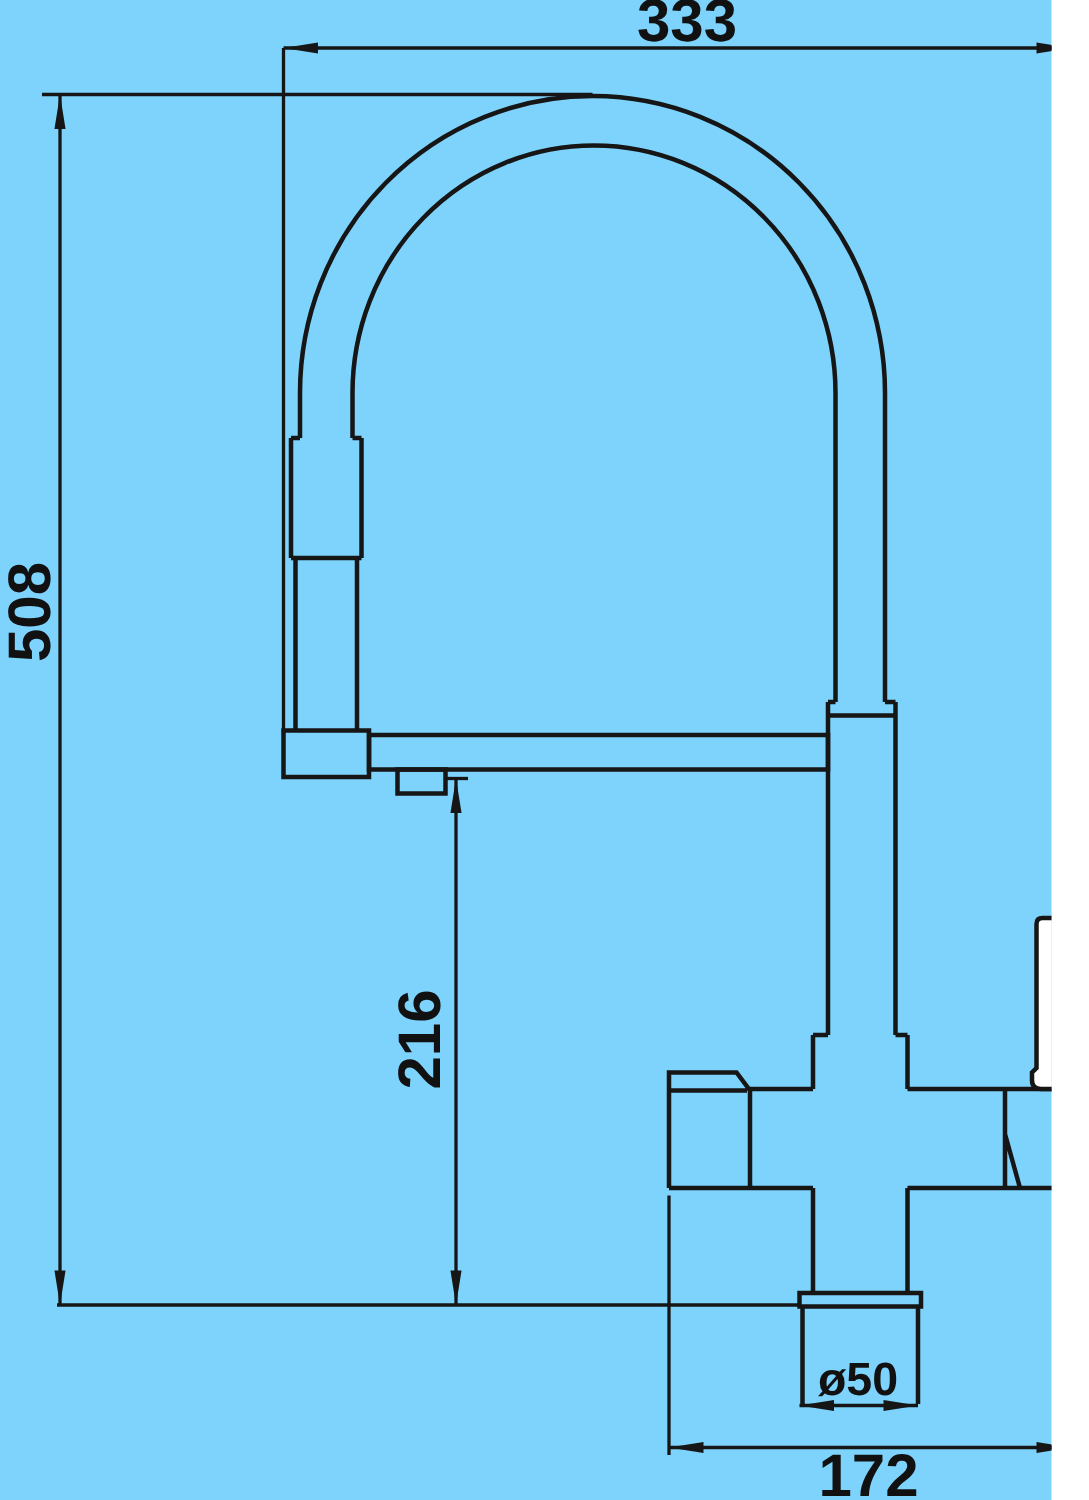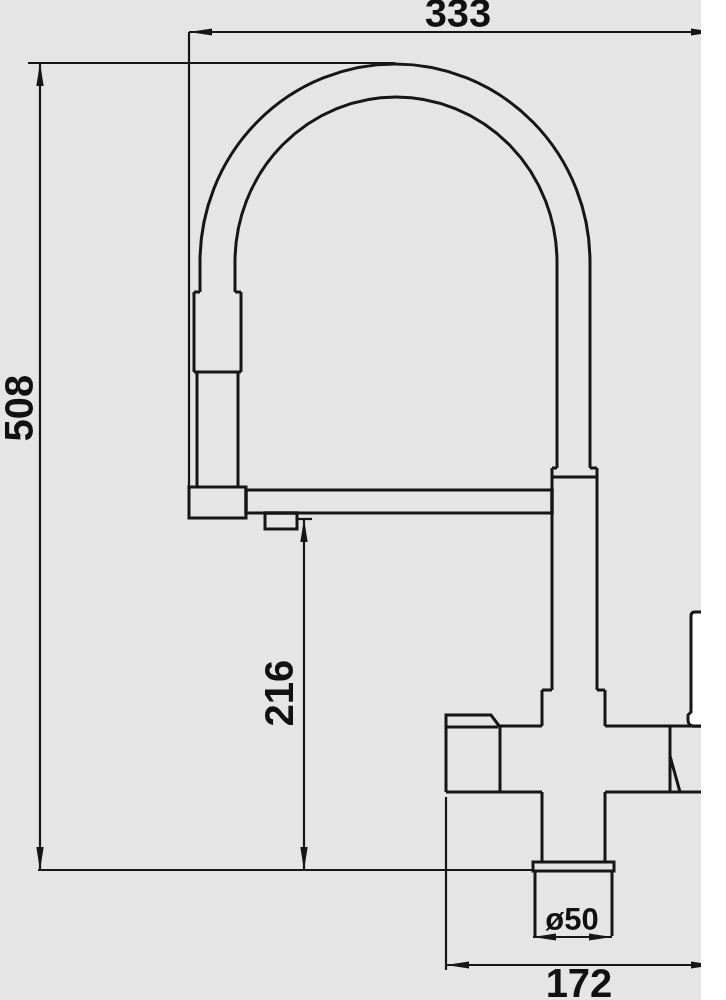--- a/index.html
+++ b/index.html
@@ -4,21 +4,21 @@
 <style>
   html, body {
     margin: 0;
     padding: 0;
     background: #ffffff;
   }
   .canvas {
     width: 701px;
     height: 1000px;
     position: relative;
-    background: #e5e5e5;
+    background: #7dd3fc;
     overflow: hidden;
   }
   svg { display: block; }
   .obj {
     stroke: #161616;
     stroke-width: 3;
     fill: none;
   }
   .obj-fill {
     stroke: #161616;

